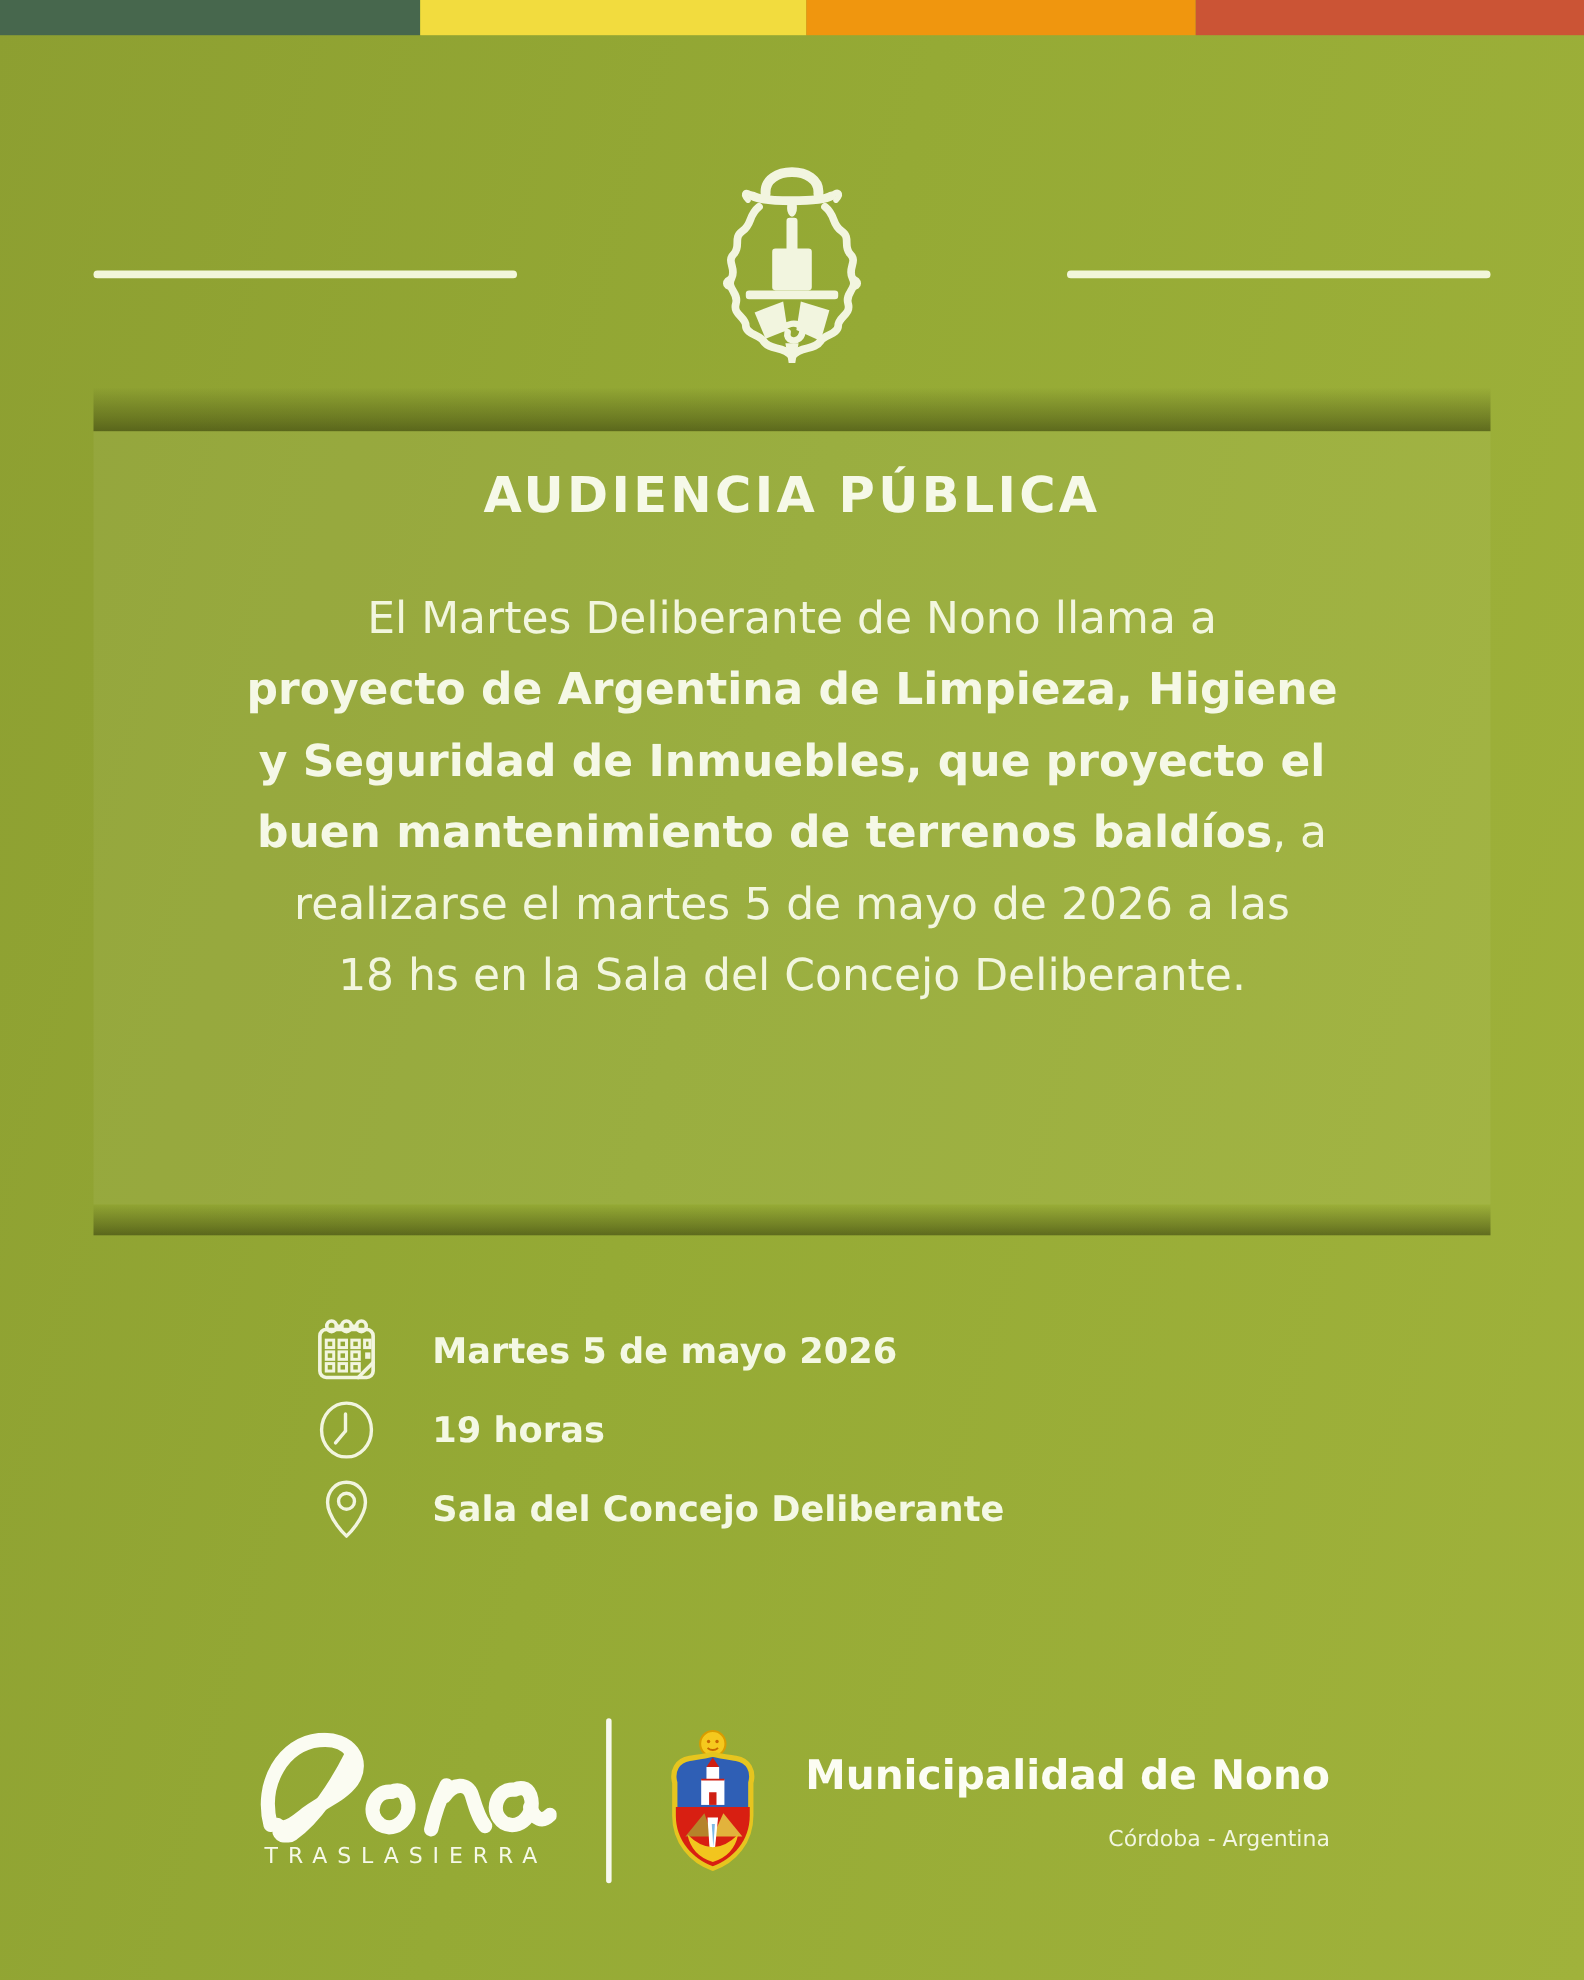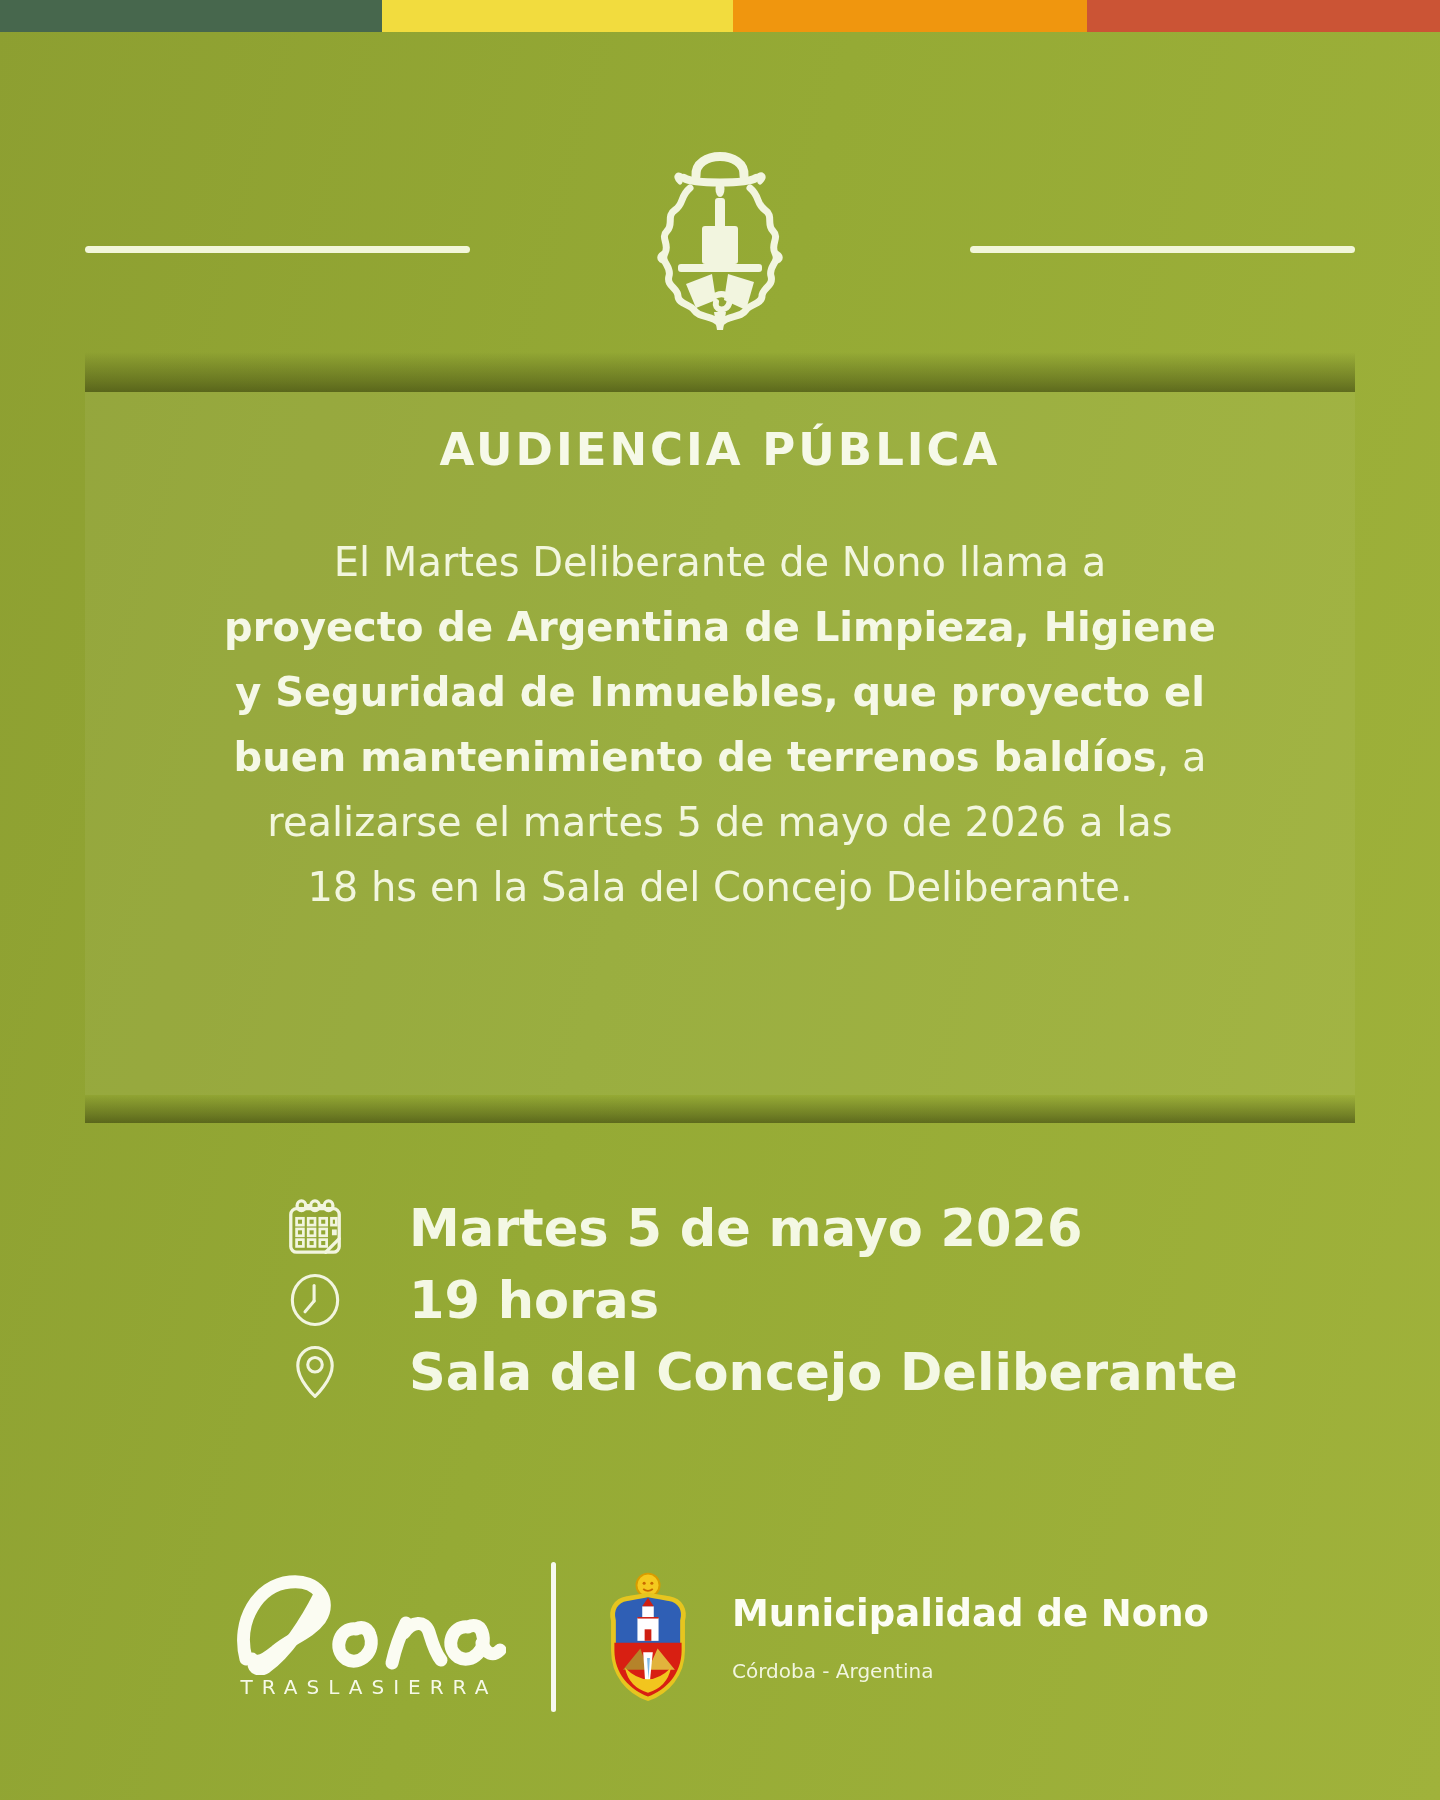--- a/index.html
+++ b/index.html
@@ -45,33 +45,33 @@
   }
   .card-body{margin-top:54px;}
   .body-line{
     font-size:40px;line-height:65px;white-space:nowrap;color:#f2f6de;
   }
   .body-line .bold{font-weight:bold;color:#f5f8e6;}
   
   .details{position:absolute;left:283px;top:1196px;}
   .detail-row{display:flex;align-items:center;height:64px;margin-bottom:8px;}
   .detail-icon{width:64px;height:64px;flex:0 0 64px;display:flex;align-items:center;justify-content:center;}
-  .detail-label{margin-left:62px;font-size:51px;font-weight:bold;color:#f4f8e4;white-space:nowrap;text-align:right;}
+  .detail-label{margin-left:46px;font-size:32px;font-weight:bold;color:#f4f8e4;white-space:nowrap;text-align:right;}
   
   .footer{
     position:absolute;left:0;top:1562px;width:1440px;
     display:flex;align-items:center;justify-content:center;gap:44px;
   }
   .brand{width:276px;text-align:center;}
   .brand-script{width:274px;height:100px;display:block;margin:0 auto;}
   .brand-tagline{font-size:20px;letter-spacing:9px;color:#f6f9e8;font-weight:500;}
   .footer-divider{width:5px;height:150px;background:rgba(255,255,255,0.92);border-radius:3px;}
   .org{display:flex;align-items:center;gap:36px;}
   .org-crest{width:96px;height:136px;}
-  .org-text{text-align:left;}
+  .org-text{text-align:right;}
   .org-name{font-size:37px;font-weight:bold;color:#fcfdf3;line-height:46px;}
   .org-location{font-size:20px;color:#f2f6e0;margin-top:22px;}
   svg{display:block;}
 </style>
 </head>
 <body>
 
 <div class="poster">
 
   <div class="stripes">

